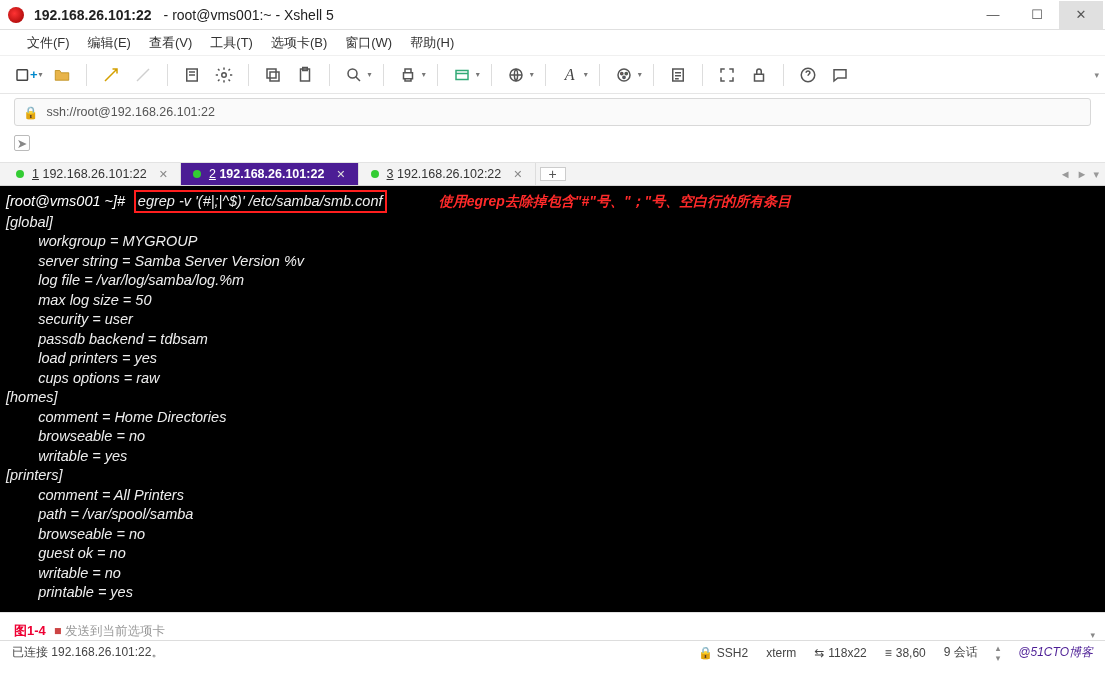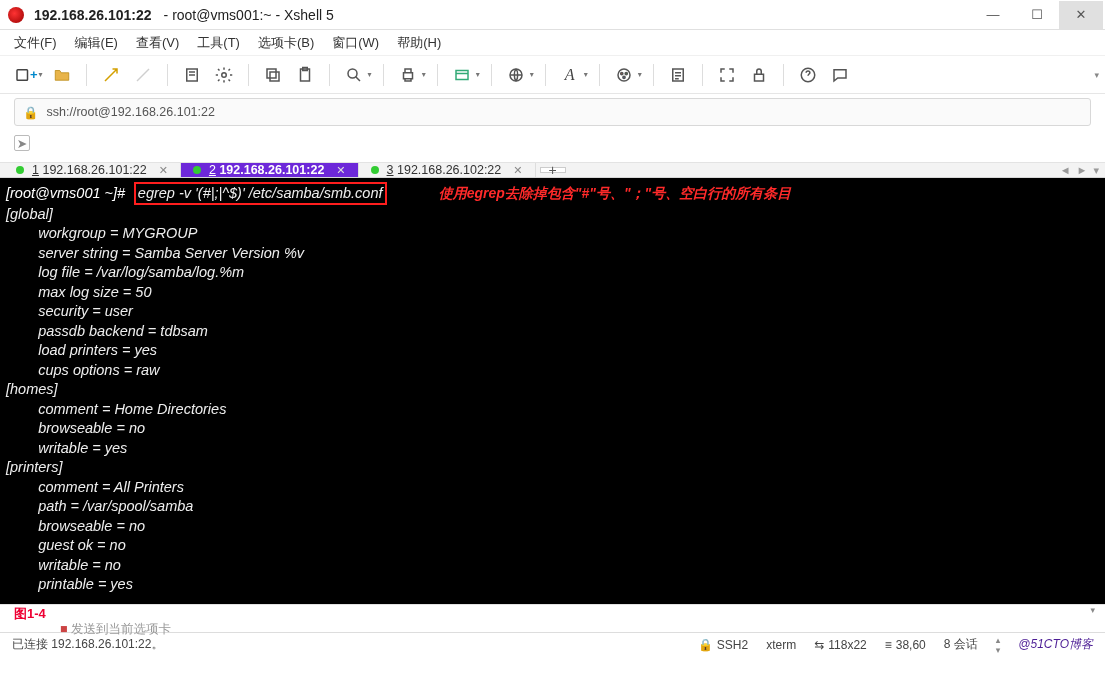--- a/index.html
+++ b/index.html
@@ -6,54 +6,54 @@
 body { width:1105px; height:681px; background:#fff; overflow:hidden; position:relative; font-size:13px; color:#222; }
 
 .titlebar { height:30px; background:#fff; border-bottom:1px solid #e0e0e0; display:flex; align-items:center; padding:0 2px; }
 .titlebar .app-icon { width:16px; height:16px; background:radial-gradient(circle at 40% 40%,#f33,#900); border-radius:50%; margin:0 10px 0 6px; }
 .titlebar .title-text { font-weight:bold; font-size:14px; }
 .titlebar .title-sub { font-size:14px; margin-left:12px; }
 .titlebar .spacer { flex:1; }
 .winbtn { width:44px; height:28px; display:flex; align-items:center; justify-content:center; color:#555; }
 .winbtn.close { background:#e0e0e0; }
 
-.menubar { height:26px; display:flex; align-items:center; padding:0 14px; gap:18px; font-size:13px; color:#333; border-bottom:1px solid #f0f0f0;}
+.menubar { height:26px; display:flex; align-items:center; padding:0 27px; gap:18px; font-size:13px; color:#333; border-bottom:1px solid #f0f0f0;}
 .menubar span { cursor:default; }
 
 .toolbar { height:38px; display:flex; align-items:center; padding:0 10px; gap:6px; border-bottom:1px solid #e6e6e6; position:relative;}
 .tb-btn { width:26px; height:26px; display:flex; align-items:center; justify-content:center; color:#555; border-radius:3px; }
 .tb-btn svg { width:18px; height:18px; }
 .tb-sep { width:1px; height:22px; background:#ddd; margin:0 5px; }
 .tb-drop { display:flex; align-items:center; }
 .tb-drop .caret { font-size:8px; color:#777; margin-left:1px; }
 .toolbar .end-caret { position:absolute; right:6px; font-size:9px; color:#888; }
 
 .addressband { height:28px; display:flex; align-items:center; margin:4px 14px; border:1px solid #d8d8d8; border-radius:3px; background:#fafafa; padding:0 8px; gap:8px; color:#555; font-size:12.5px;}
 .addressband .lock { color:#8a8a8a; }
 
 .hintband { height:26px; display:flex; align-items:center; margin:0 14px 6px 14px; color:#666; font-size:12.5px; gap:8px;}
 .hintband .arrow-icn { width:16px; height:16px; border:1px solid #bbb; border-radius:2px; display:flex; align-items:center; justify-content:center; color:#888;}
 
-.tabstrip { height:16px; background:#f3f3f3; border-top:1px solid #e3e3e3; border-bottom:1px solid #d6d6d6; display:flex; align-items:stretch; padding-left:4px; position:relative;}
+.tabstrip { height:24px; background:#f3f3f3; border-top:1px solid #e3e3e3; border-bottom:1px solid #d6d6d6; display:flex; align-items:stretch; padding-left:4px; position:relative;}
 .tab { display:flex; align-items:center; padding:0 12px; gap:8px; border-right:1px solid #ddd; font-size:12.5px; color:#333; position:relative; cursor:default;}
 .tab .dot { width:8px; height:8px; border-radius:50%; background:#3c3; }
 .tab .close-x { color:#888; font-size:11px; margin-left:4px;}
-.tab.active { background:#6d28d9; color:#fff; }
+.tab.active { background:#4c1d95; color:#fff; }
 .tab.active .dot { background:#3c3; }
 .tab.active .close-x { color:#ddd; }
 .tab .ul { text-decoration:underline; }
 .newtab { width:26px; display:flex; align-items:center; justify-content:center; border:1px solid #ccc; margin:4px; background:#fff; font-size:14px; color:#555;}
 .tabstrip .navright { position:absolute; right:6px; top:0; bottom:0; display:flex; align-items:center; gap:6px; color:#999; font-size:11px;}
 
 .terminal { background:#000; color:#eee; font-family:"Consolas","Courier New",monospace; font-size:14.5px; line-height:18.5px; padding:4px 6px 8px 6px; height:426px; overflow:hidden; white-space:pre; position:relative;font-style:italic;}
 .terminal .prompt { color:#fff; }
 .terminal .cmdbox { border:2px solid #ff1e1e; padding:0 2px; display:inline-block; }
 .terminal .redtxt { color:#ff2a2a; font-family:"Microsoft YaHei","SimSun",sans-serif; font-size:14px; font-weight:bold;}
 
-.sendbar { height:28px; display:flex; align-items:flex-start; padding:0 20px; color:#888; font-size:12.5px; border-top:1px solid #e2e2e2; position:relative;}
+.sendbar { height:28px; display:flex; align-items:flex-end; padding:0 14px; color:#888; font-size:12.5px; border-top:1px solid #e2e2e2; position:relative;}
 .sendbar .fl { position:absolute; left:14px; color:#e03; font-weight:bold; font-size:13px;}
 .sendbar .ph { margin-left:40px;margin-top:16px; }
 .sendbar .end-caret { position:absolute; right:10px; font-size:9px; color:#888;}
 
 .statusbar { height:24px; border-top:1px solid #ddd; display:flex; align-items:center; padding:0 12px; font-size:12px; color:#444; gap:18px;}
 .statusbar .grow { flex:1; }
 .statusbar .wm { color:#4c1d95; font-size:12px; font-style:italic;}
 .statusbar .seg { display:flex; align-items:center; gap:4px;}
 </style>
 </head>
@@ -285,16 +285,16 @@
   <span class="end-caret">▾</span>
 </div>
 
 <div class="statusbar">
   <span>已连接 192.168.26.101:22。</span>
   <span class="grow"></span>
   <span class="seg">🔒 <span>SSH2</span></span>
   <span class="seg">xterm</span>
   <span class="seg">⇆ <span>118x22</span></span>
   <span class="seg">≡ <span>38,60</span></span>
-  <span class="seg">8 会话</span>
+  <span class="seg">9 会话</span>
   <span class="seg" style="color:#888;font-size:9px">▴<br>▾</span>
   <span class="wm">@51CTO博客</span>
 </div>
 
 </body></html>

